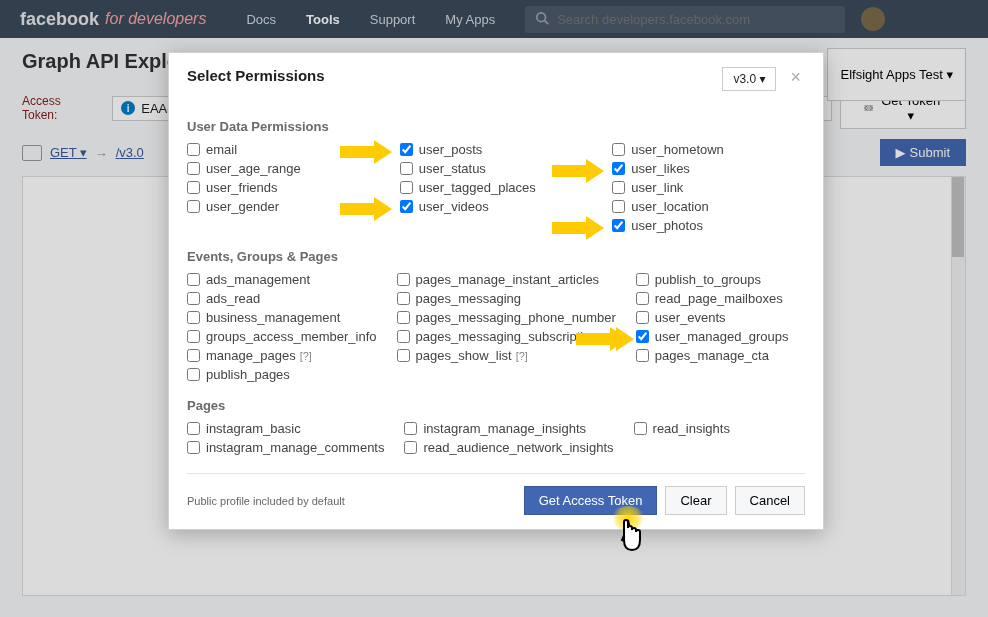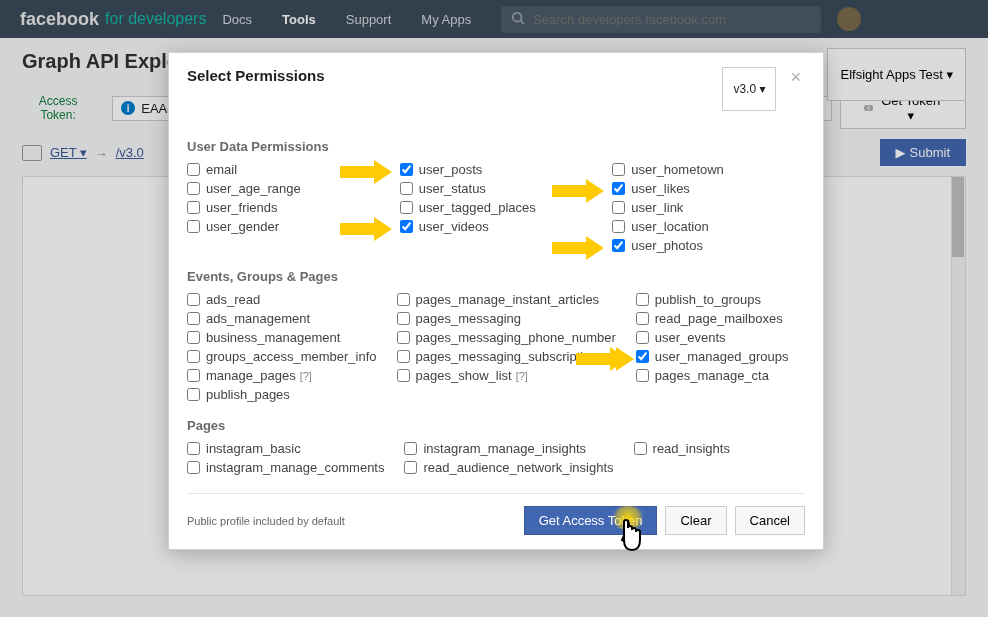--- a/index.html
+++ b/index.html
@@ -1,36 +1,36 @@
 <!DOCTYPE html>
 <html><head>
 <meta charset="utf-8">
 <style>
   * { box-sizing: border-box; margin: 0; padding: 0; }
   body { font-family: Helvetica, Arial, sans-serif; font-size: 13px; background: #f6f7f9; color: #1c1e21; overflow: hidden; width: 988px; height: 617px; position: relative; }
   
   
   .topnav { background: #3b4a5a; height: 38px; display: flex; align-items: center; padding: 0 20px; color: #e8e8e8; }
   .brand { font-size: 18px; font-weight: bold; margin-right: 6px; }
-  .brand-sub { font-size: 16px; color: #14b8a6; margin-right: 16px; }
+  .brand-sub { font-size: 16px; color: #fca5a5; margin-right: 40px; font-style: italic; }
   .nav-links { display: flex; gap: 30px; }
   .nav-link { color: #d4d9de; cursor: pointer; font-size: 13px; }
   .nav-link.active { color: #fff; font-weight: bold; }
   .search-wrap { margin-left: 30px; background: #4c5a69; border-radius: 3px; padding: 5px 10px; display: flex; align-items: center; flex: 0 0 320px; }
   .search-wrap input { background: transparent; border: none; color: #c8d0d8; font-size: 13px; outline: none; flex: 1; }
   .search-icon { margin-right: 8px; color: #9aa5b0; }
   .avatar { width: 24px; height: 24px; border-radius: 50%; background: #7b6a4a; margin-left: auto; margin-left: 16px; }
   
   
   .page { padding: 12px 22px; position: relative; }
   .page-title { font-size: 20px; font-weight: bold; margin-bottom: 14px; color: #333; }
   .right-controls { position: absolute; right: 22px; top: 10px; display: flex; gap: 8px; align-items: center; }
   .qmark { background: #eee; border: 1px solid #ccc; padding: 1px 5px; font-size: 11px; color: #666; }
   .app-select { border: 1px solid #ccc; background: #fff; padding: 18px 12px; font-size: 13px; }
-  .label { font-size: 12px; color: #15803d; margin-right: 10px; text-align: center; }
+  .label { font-size: 12px; color: #7f1d1d; margin-right: 10px; }
   .row2 { display: flex; align-items: center; margin-bottom: 10px; gap: 8px; }
   .token-box { border: 1px solid #ccc; background: #fff; padding: 4px 8px; display: flex; align-items: center; gap: 6px; flex: 0 0 720px; overflow: hidden; white-space: nowrap; }
   .info-icon { width: 14px; height: 14px; background: #007ecb; border-radius: 50%; color: #fff; font-size: 10px; display: inline-flex; align-items: center; justify-content: center; font-weight: bold; }
   .get-token { border: 1px solid #ccc; background: #fff; padding: 5px 22px; font-size: 13px; display: inline-flex; align-items: center; gap: 4px; }
   .row3 { display: flex; align-items: center; gap: 8px; margin-bottom: 10px; }
   .book-icon { width: 20px; height: 16px; border: 1px solid #999; border-radius: 2px; display: inline-block; }
   .method-sel { color: #3b5998; text-decoration: underline; font-size: 13px; }
   .arrow { color: #888; }
   .path { color: #3b5998; text-decoration: underline; }
   .submit-btn { background: #4267b2; color: #fff; padding: 6px 16px; border: none; font-size: 13px; margin-left: auto; display: inline-flex; align-items: center; gap: 4px; }
@@ -40,21 +40,21 @@
   .result-scroll { position: absolute; right: 0; top: 0; bottom: 0; width: 14px; background: #f0f0f0; border-left: 1px solid #ddd; }
   .result-thumb { position: absolute; top: 0; right: 1px; width: 12px; height: 80px; background: #c0c0c0; }
   
   
   .dim { position: absolute; inset: 0; background: rgba(0,0,0,0.14); }
   
   
   .modal { position: absolute; left: 168px; top: 52px; width: 656px; background: #fff; border: 1px solid #d0d0d0; box-shadow: 0 4px 20px rgba(0,0,0,0.25); }
   .modal-header { display: flex; align-items: flex-start; padding: 14px 18px 10px; }
   .modal-title { font-size: 15px; font-weight: bold; flex: 1; }
-  .ver-sel { border: 1px solid #ccc; padding: 14px 10px; font-size: 12px; display: flex; align-items: center; gap: 4px; margin-right: 10px; }
+  .ver-sel { border: 1px solid #ccc; padding: 4px 10px; font-size: 12px; display: flex; align-items: center; gap: 4px; margin-right: 10px; }
   .close-x { color: #aaa; font-size: 18px; cursor: pointer; padding: 0 4px; }
   .modal-body { padding: 6px 18px 10px; }
   .section-h { font-size: 13px; font-weight: bold; color: #6a6a6a; margin: 12px 0 8px; }
   .perm-cols { display: flex; gap: 20px; }
   .perm-col { flex: 1; }
   .perm-item { display: flex; align-items: center; margin-bottom: 4px; font-size: 13px; color: #444; position: relative; }
   .perm-item input { margin-right: 6px; }
   .perm-item .q { font-size: 11px; color: #888; margin-left: 4px; }
   .footer-note { font-size: 11px; color: #666; padding: 12px 0 4px; border-top: 1px solid #e6e6e6; margin-top: 14px; display: flex; align-items: center; gap: 36px; }
   .modal-btns { display: flex; gap: 8px; margin-left: auto; }
@@ -211,25 +211,25 @@
             <input type="checkbox" checked="" style="">
             <span>user_photos</span>
           </label>
         </div>
       </div>
       <div class="section-h">Events, Groups &amp; Pages</div>
       <div class="perm-cols">
         <div class="perm-col">
           <label class="perm-item">
             <input type="checkbox" style="">
+            <span>ads_management</span>
+          </label>
+          <label class="perm-item">
+            <input type="checkbox" style="">
             <span>ads_read</span>
-          </label>
-          <label class="perm-item">
-            <input type="checkbox" style="">
-            <span>ads_management</span>
           </label>
           <label class="perm-item">
             <input type="checkbox" style="">
             <span>business_management</span>
           </label>
           <label class="perm-item">
             <input type="checkbox" style="">
             <span>groups_access_member_info</span>
           </label>
           <label class="perm-item">

